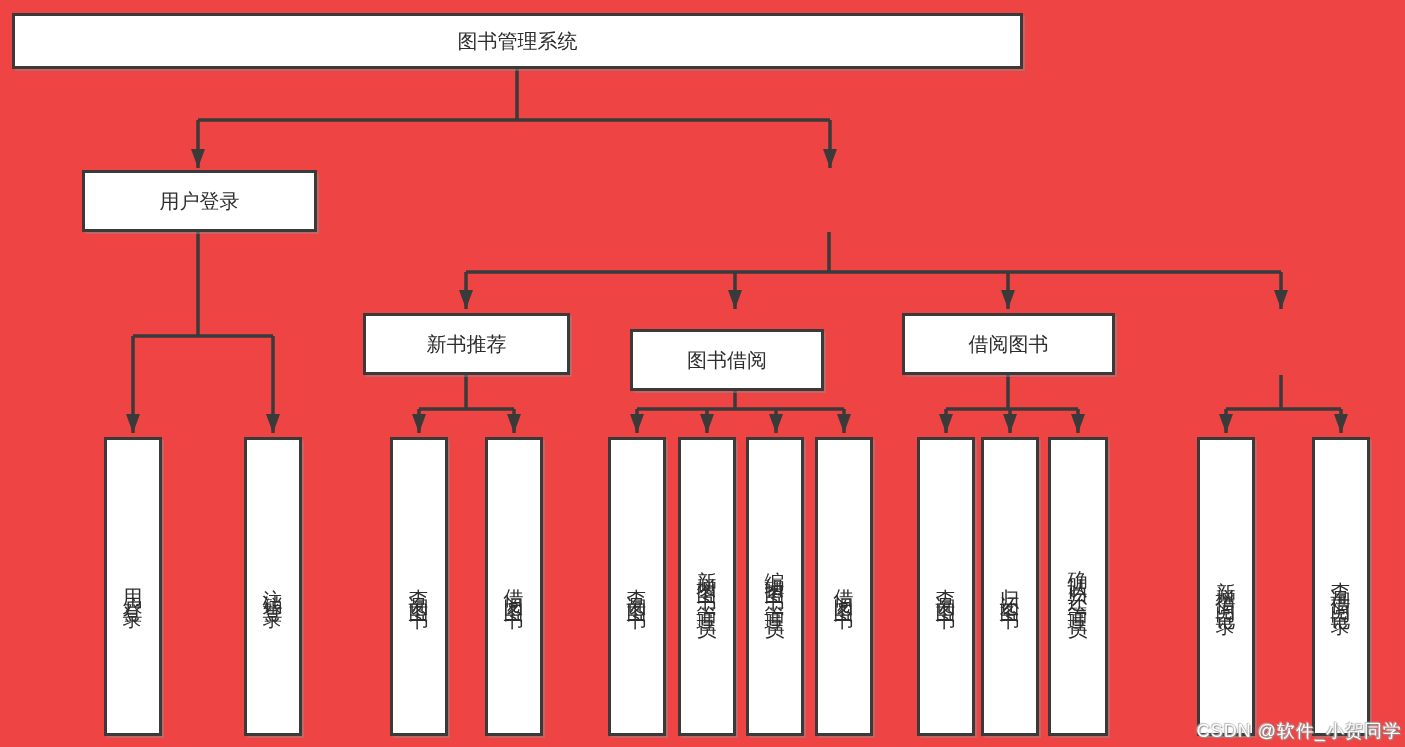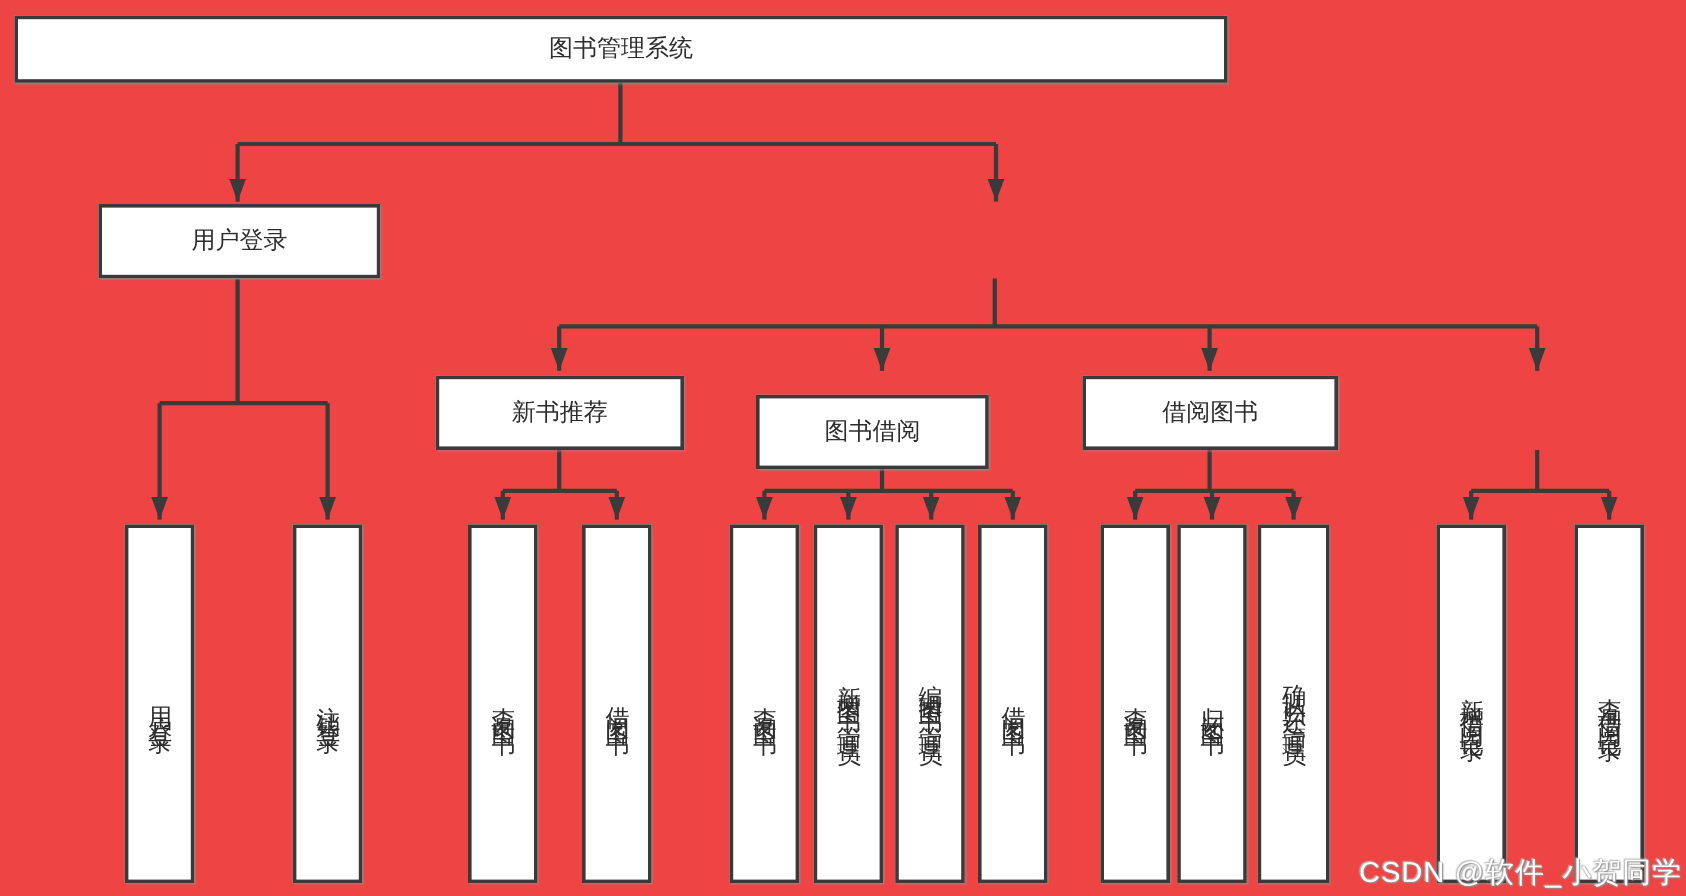--- a/index.html
+++ b/index.html
@@ -58,21 +58,21 @@
   #l-query3    { left: 917px; }
   #l-return    { left: 981px; }
   #l-confirm   { left: 1048px; width: 60px; }
   #l-addrec    { left: 1197px; }
   #l-queryrec  { left: 1312px; }
   
   #watermark {
     position: absolute;
     right: 3px;
     bottom: 4px;
-    font-size: 24px;
+    font-size: 18px;
     letter-spacing: 1px;
     color: #ffffff;
     text-shadow: 1px 1px 1px #8f8f8f, -1px -1px 1px #bdbdbd, 0 0 2px #9a9a9a;
     white-space: nowrap;
   }
 </style>
 </head>
 <body>
 
 <div id="canvas">

